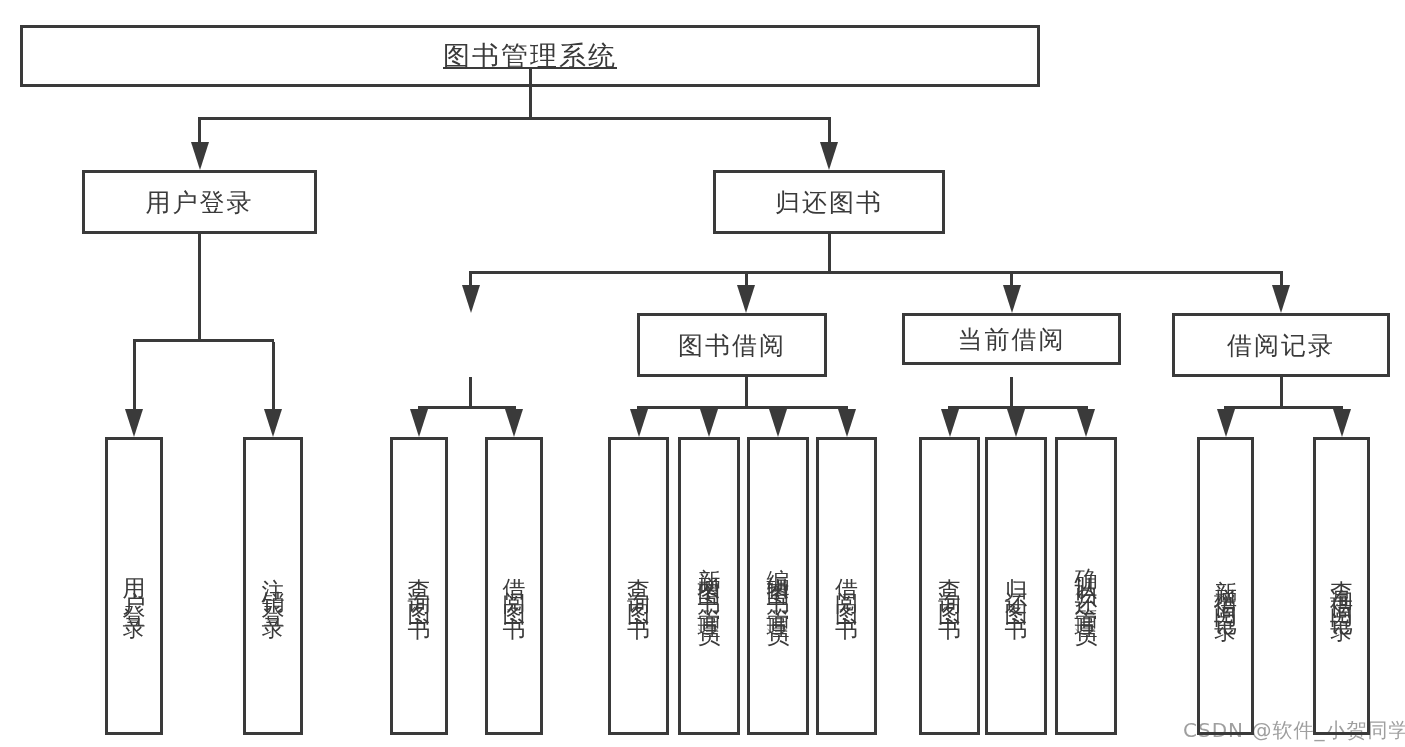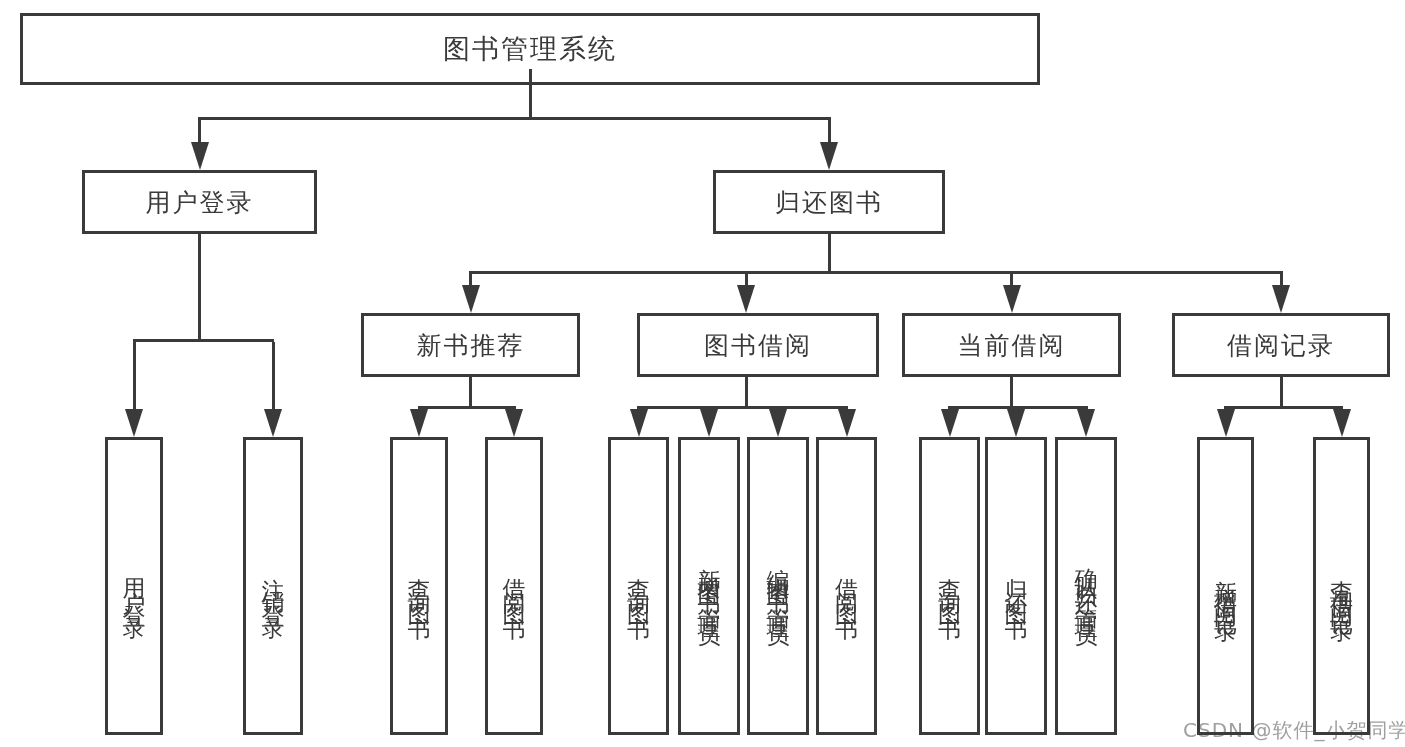--- a/index.html
+++ b/index.html
@@ -39,28 +39,27 @@
     font-size:20px;white-space:nowrap;letter-spacing:1px;
   }
 </style>
 </head>
 <body>
 
 <div id="stage">
 
   <div class="watermark" style="left:1183px;top:717px;">CSDN @软件_小贺同学</div>
 
-  <div class="box hbox root" style="left:20px;top:13px;width:1020px;height:72px;">图书管理系统</div>
+  <div class="box hbox root" style="left:20px;top:25px;width:1020px;height:62px;text-decoration:underline;">图书管理系统</div>
 
   <div class="box hbox" style="left:82px;top:170px;width:235px;height:64px;">用户登录</div>
   <div class="box hbox" style="left:713px;top:170px;width:232px;height:64px;">归还图书</div>
 
-  <div class="box hbox" style="left:361px;top:313px;width:219px;height:64px;">新书推荐</div>
-  <div class="box hbox" style="left:637px;top:313px;width:242px;height:64px;">图书借阅</div>
-  <div class="box hbox" style="left:902px;top:313px;width:219px;height:64px;">当前借阅</div>
+  <div class="box hbox" style="left:637px;top:313px;width:190px;height:64px;">图书借阅</div>
+  <div class="box hbox" style="left:902px;top:313px;width:219px;height:52px;">当前借阅</div>
   <div class="box hbox" style="left:1172px;top:313px;width:218px;height:64px;">借阅记录</div>
 
   <div class="box leaf ls-wide" style="left:105px;top:437px;width:58px;height:298px;">用户登录</div>
   <div class="box leaf ls-wide" style="left:243px;top:437px;width:60px;height:298px;">注销登录</div>
 
   <div class="box leaf ls-wide" style="left:390px;top:437px;width:58px;height:298px;">查询图书</div>
   <div class="box leaf ls-wide" style="left:485px;top:437px;width:58px;height:298px;">借阅图书</div>
 
   <div class="box leaf ls-wide" style="left:608px;top:437px;width:61px;height:298px;">查询图书</div>
   <div class="box leaf ls-narrow" style="left:678px;top:437px;width:62px;height:298px;">新增图书（管理员）</div>

